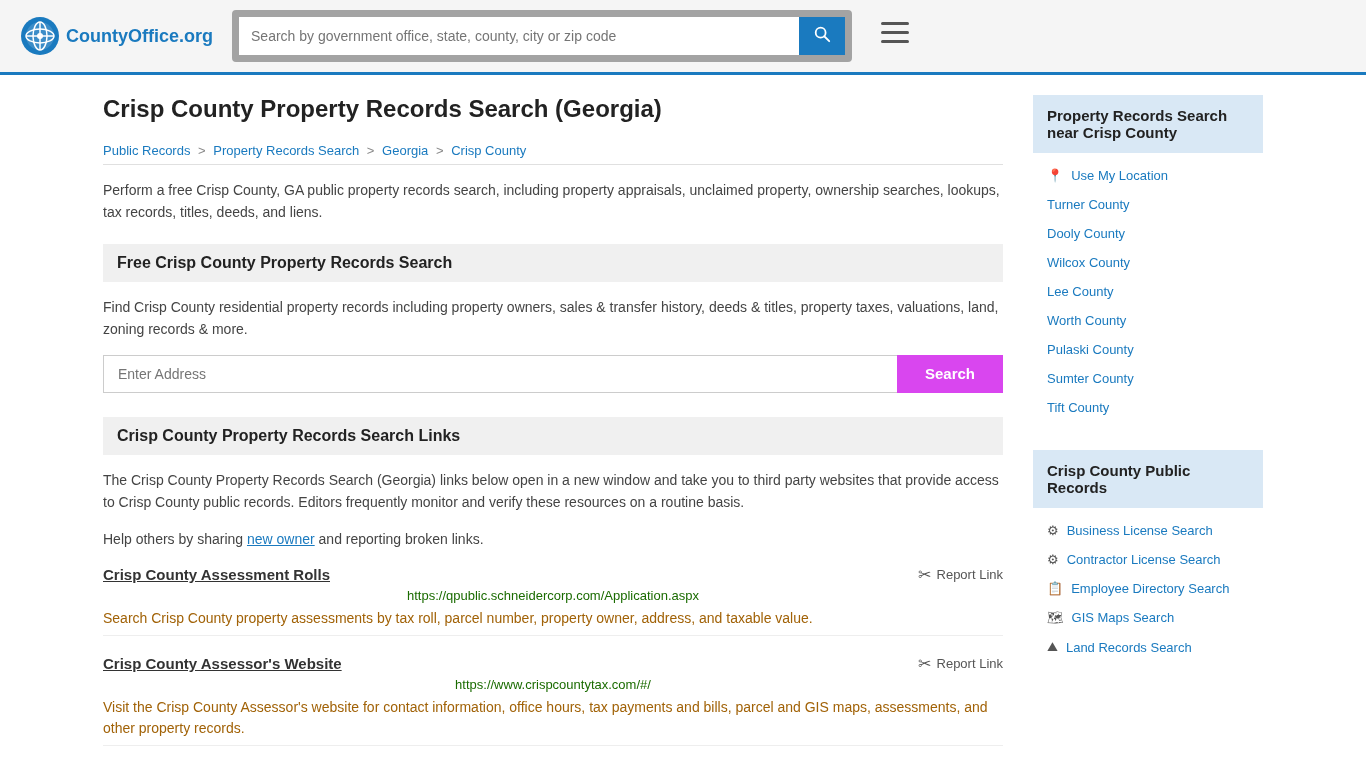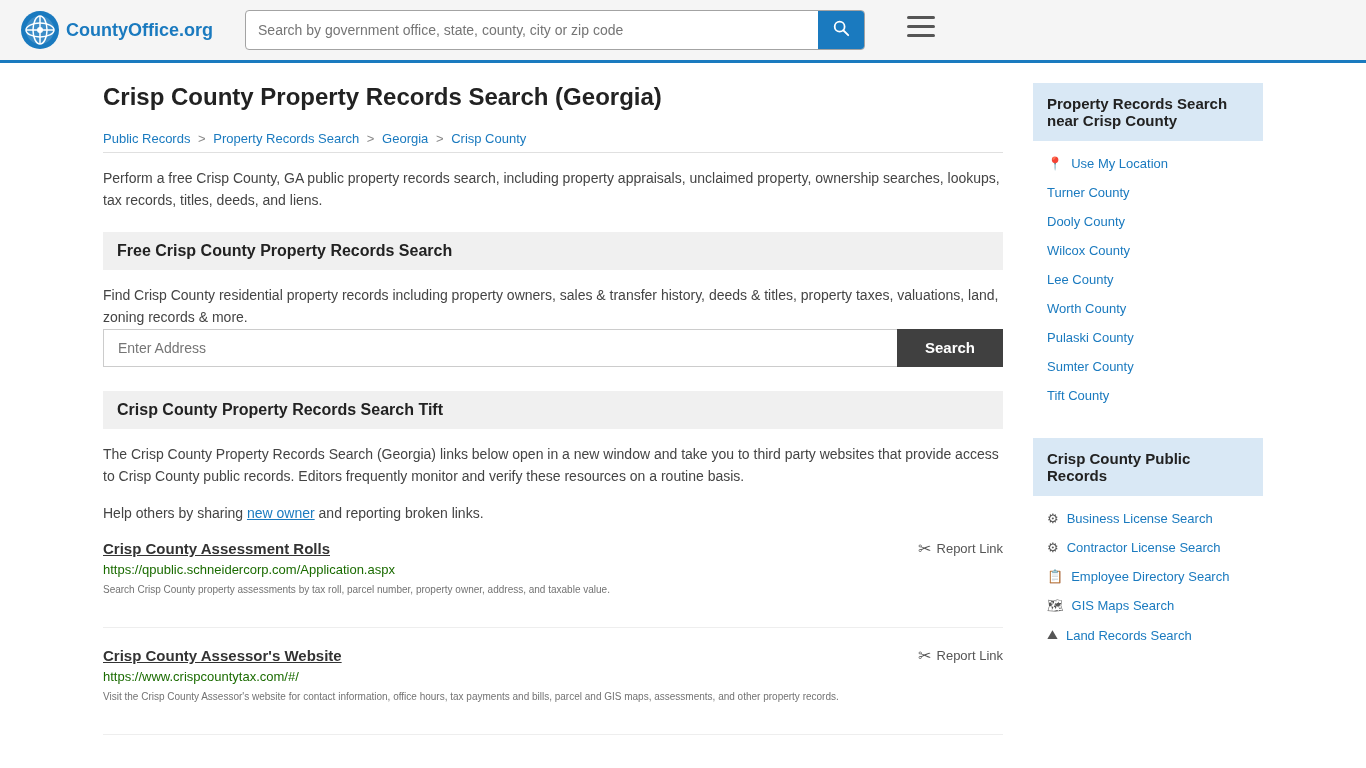--- a/index.html
+++ b/index.html
@@ -5,21 +5,21 @@
     * { box-sizing: border-box; margin: 0; padding: 0; }
     body { font-family: Arial, sans-serif; font-size: 14px; color: #333; background: #fff; }
 
     
     #header {
       background: #f5f5f5;
       border-bottom: 3px solid #1a7abf;
       padding: 10px 20px;
       display: flex;
       align-items: center;
-      gap: 32px;
+      gap: 19px;
     }
     #logo-area {
       display: flex;
       align-items: center;
       gap: 6px;
       min-width: 180px;
     }
     #logo-icon {
       width: 40px;
       height: 40px;
@@ -27,21 +27,21 @@
     #logo-text {
       font-size: 18px;
       font-weight: bold;
       color: #333;
     }
     #logo-text span { color: #1a7abf; }
     #search-bar-container {
       flex: 1;
       display: flex;
       align-items: center;
-      border: 1px solid #a3a3a3;
+      border: 7px solid #a3a3a3;
       border-radius: 4px;
       background: #fff;
       overflow: hidden;
       max-width: 620px;
     }
     #header-search-input {
       flex: 1;
       padding: 8px 12px;
       border: none;
       outline: none;
@@ -120,38 +120,39 @@
       border-left: 0;
     }
 
     
     #property-search-section {
       margin-bottom: 24px;
     }
     #search-desc {
       font-size: 14px;
       color: #444;
+      margin-bottom: 14px;
       line-height: 1.6;
     }
     #address-search-row {
       display: flex;
       gap: 0;
       margin-bottom: 8px;
     }
     #address-input {
       flex: 1;
       padding: 10px 14px;
       border: 1px solid #ccc;
       border-right: none;
       font-size: 14px;
       outline: none;
       color: #701a75;
     }
     #search-button {
-      background: #404040;
+      background: #d946ef;
       color: #fff;
       border: none;
       padding: 10px 28px;
       font-size: 15px;
       font-weight: bold;
       cursor: pointer;
     }
     #form-disclaimer {
       font-size: 12px;
       color: #666;
@@ -173,21 +174,21 @@
     #new-links-line {
       font-size: 14px;
       color: #444;
       margin-bottom: 18px;
     }
     #new-links-line a { color: #1a7abf; text-decoration: underline; }
 
     
     .link-item {
       margin-bottom: 18px;
-      padding-bottom: 30px;
+      padding-bottom: 6px;
       border-bottom: 1px solid #eee;
     }
     .link-item-header {
       display: flex;
       justify-content: space-between;
       align-items: center;
       margin-bottom: 4px;
     }
     .link-item-title a {
       font-size: 15px;
@@ -202,24 +203,25 @@
       font-size: 13px;
       color: #555;
       cursor: pointer;
       background: none;
       border: none;
     }
     .link-item-url {
       color: #1a6b00;
       font-size: 13px;
       margin-bottom: 5px;
+      text-align: center;
     }
     .link-item-desc {
-      font-size: 10px;
-      color: #737373;
+      font-size: 14px;
+      color: #a16207;
       line-height: 1.5;
     }
 
     
     .sidebar-box {
       background: #fff;
       margin-bottom: 20px;
     }
     .sidebar-box-header {
       background: #d9e8f5;
@@ -329,21 +331,21 @@
     <div id="property-search-section">
       <div class="section-header">Free Crisp County Property Records Search</div>
       <p id="search-desc">Find Crisp County residential property records including property owners, sales &amp; transfer history, deeds &amp; titles, property taxes, valuations, land, zoning records &amp; more.</p>
       <div id="address-search-row">
         <input id="address-input" type="text" placeholder="Enter Address" style="">
         <button id="search-button">Search</button>
       </div>
     </div>
 
     <div id="links-section">
-      <div class="section-header">Crisp County Property Records Search Tift</div>
+      <div class="section-header">Crisp County Property Records Search Links</div>
       <p id="links-desc">The Crisp County Property Records Search (Georgia) links below open in a new window and take you to third party websites that provide access to Crisp County public records. Editors frequently monitor and verify these resources on a routine basis.</p>
       <p id="new-links-line">
         <span>Help others by sharing</span>
         <a href="#"> <span>new owner</span></a>
         <span> </span><span>and reporting broken links.</span>
       </p>
 
       <div class="link-item">
         <div class="link-item-header">
           <div class="link-item-title">

